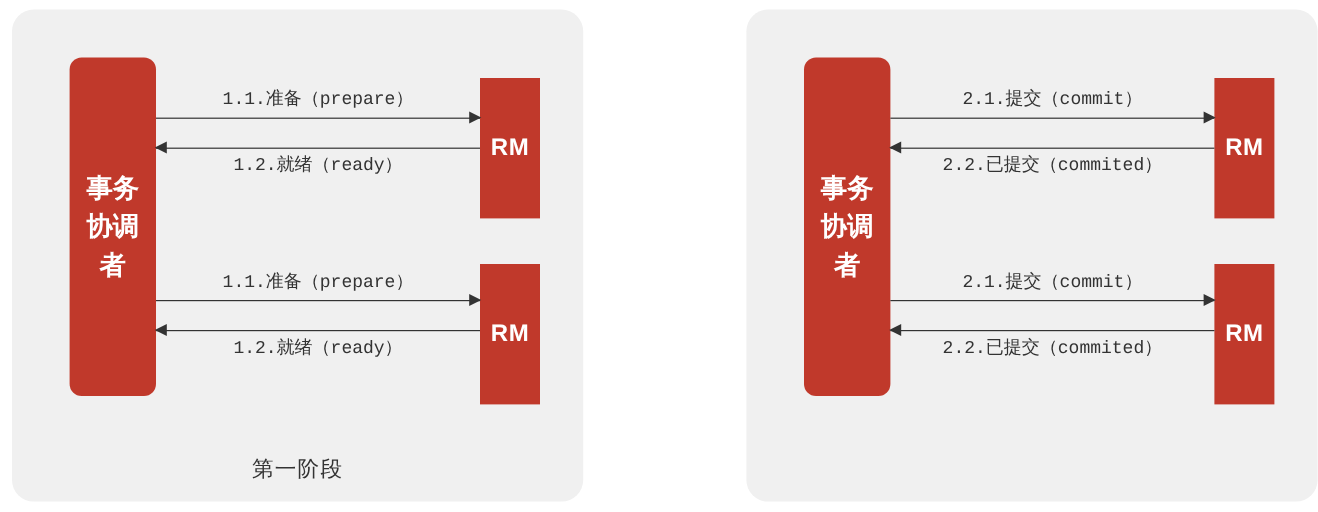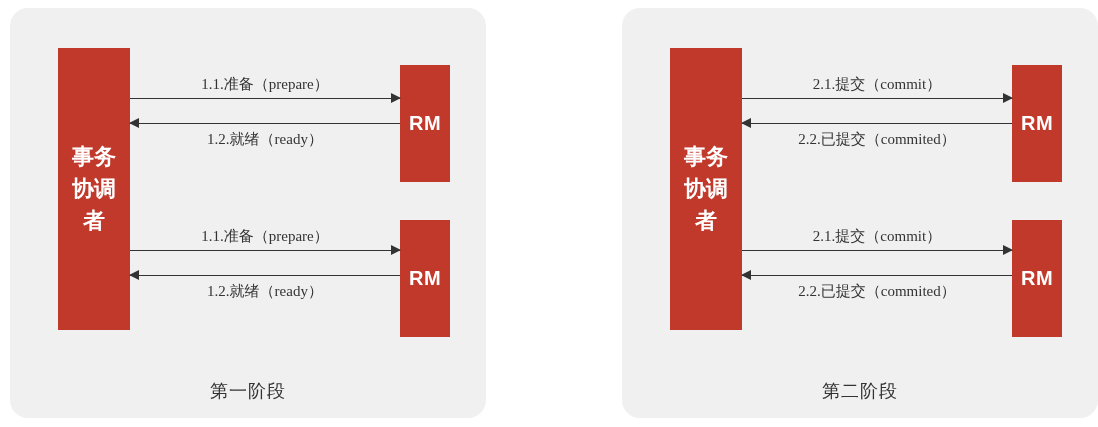--- a/index.html
+++ b/index.html
@@ -32,20 +32,21 @@
     position:absolute;
     left:48px;top:40px;
     width:72px;height:282px;
     background:var(--accent);
     color:#ffffff;
     display:flex;align-items:center;justify-content:center;
     text-align:center;
     font-size:22px;font-weight:bold;
     line-height:1.45;
     white-space:pre-line;
+    border-radius:10px;
   }
   .rm{
     position:absolute;
     left:390px;
     width:50px;height:117px;
     background:var(--accent);
     color:#ffffff;
     display:flex;align-items:center;justify-content:center;
     font-size:20px;font-weight:bold;
     letter-spacing:0.5px;
@@ -55,21 +56,21 @@
   .rm-bottom{top:200px;}
   .exchange{
     position:absolute;
     left:120px;
     width:270px;
   }
   .exchange-top{top:66px;}
   .exchange-bottom{top:218px;}
   .msg-label{
     text-align:center;
-    font-family:Liberation Serif, serif;
+    font-family:Liberation Mono, monospace;
     font-size:15px;
     color:var(--label);
     line-height:20px;
     white-space:nowrap;
   }
   .arrow{
     position:relative;
     height:0;
     border-top:1.5px solid var(--arrow);
   }
@@ -148,16 +149,15 @@
       <div class="msg-label">2.2.已提交（commited）</div>
     </div>
 
     <div class="exchange exchange-bottom">
       <div class="msg-label">2.1.提交（commit）</div>
       <div class="arrow arrow-right arrow-request"></div>
       <div class="arrow arrow-left arrow-response"></div>
       <div class="msg-label">2.2.已提交（commited）</div>
     </div>
 
-    <div class="caption">第二阶段</div>
   </div>
 
 </div>
 
 </body></html>

